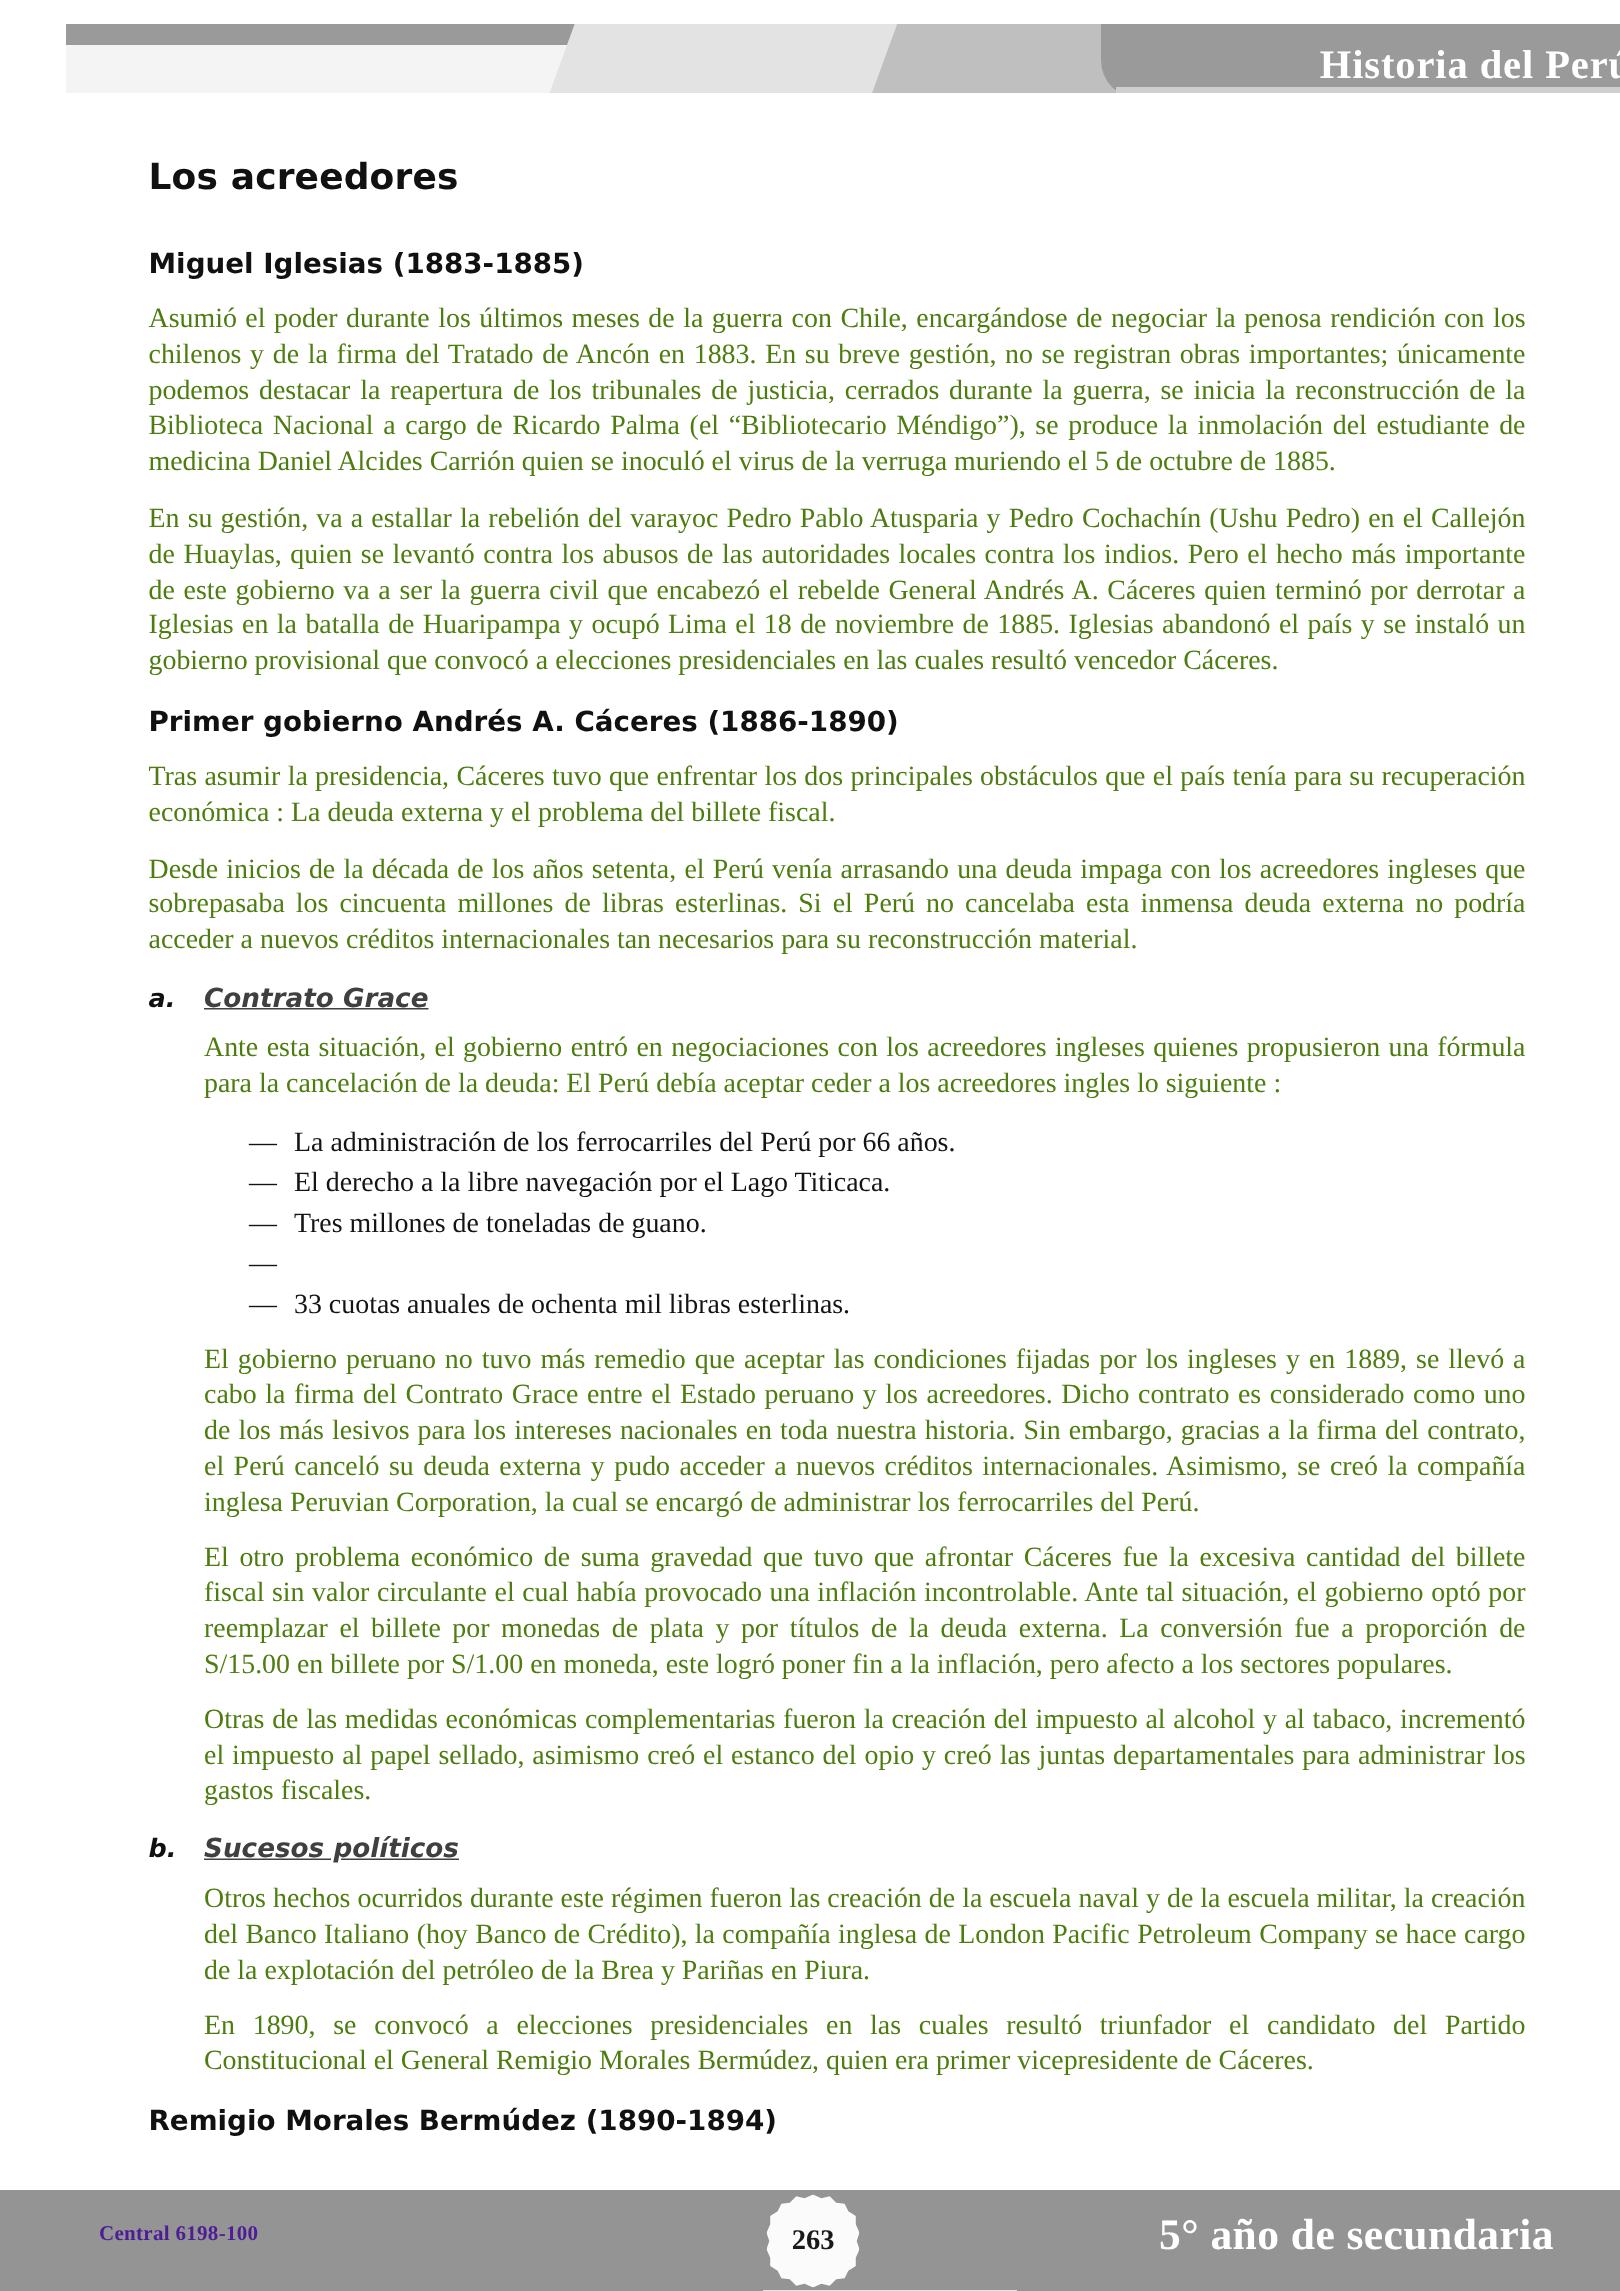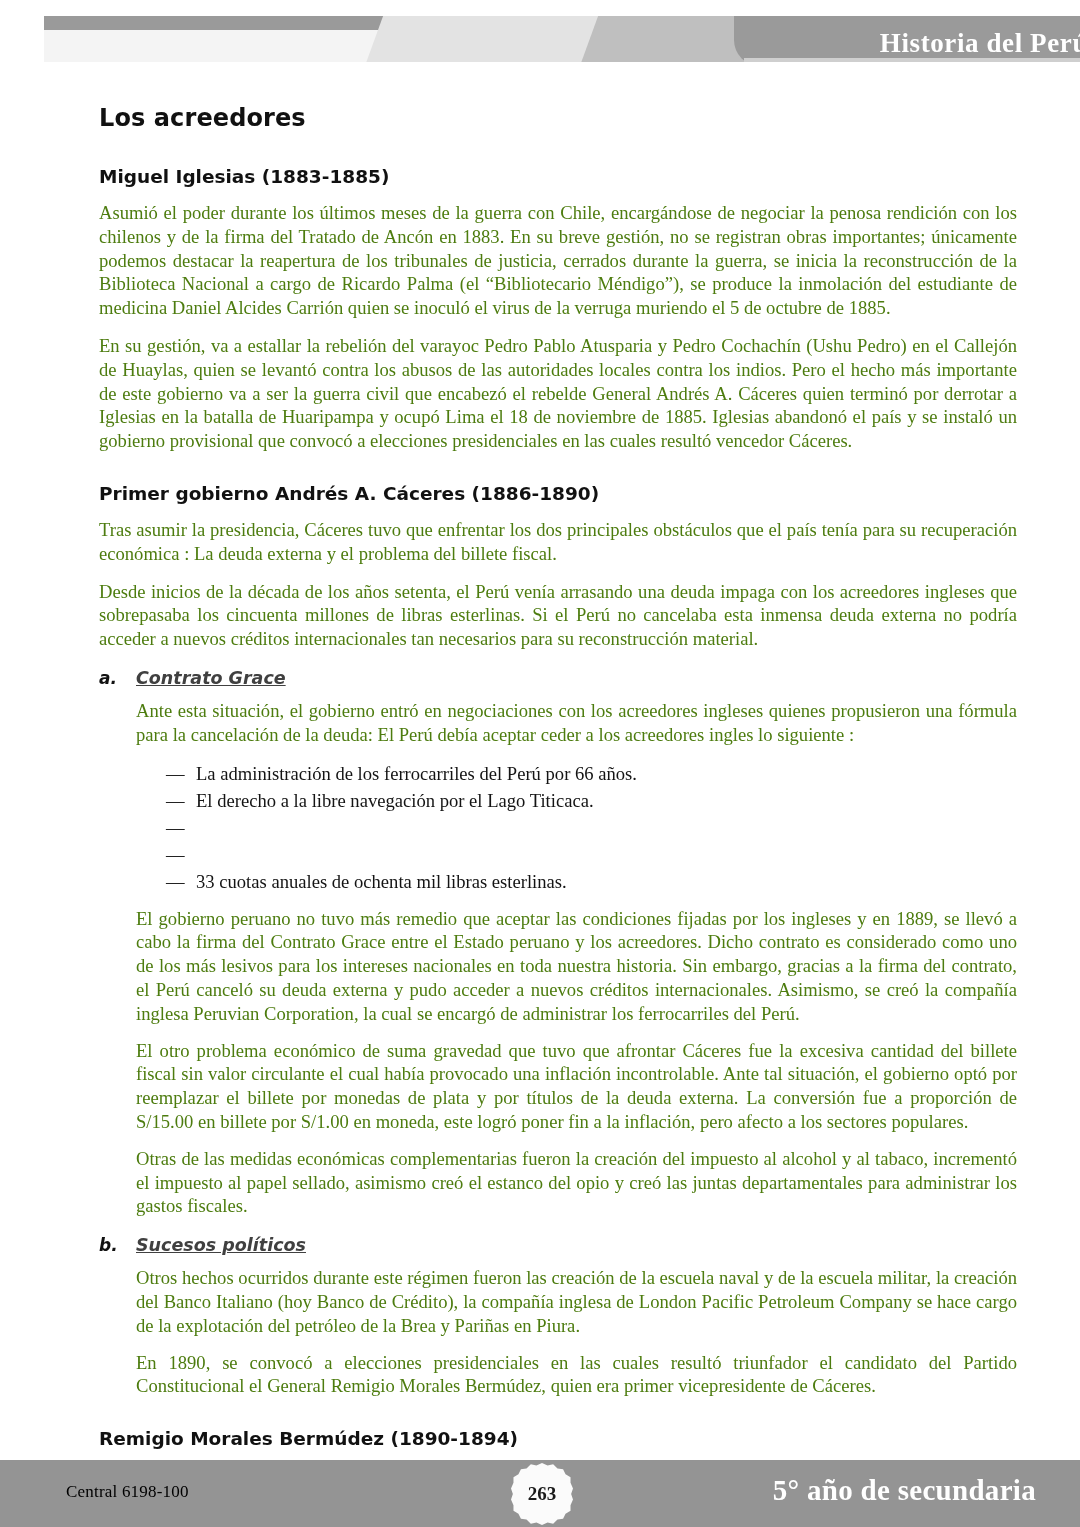--- a/index.html
+++ b/index.html
@@ -113,21 +113,21 @@
     letter-spacing: 0.1px;
     color: #111;
   }
   h2.sec-title {
     font-family: "DejaVu Sans", sans-serif;
     font-size: 18.5px;
     font-weight: bold;
     margin: 0 0 14px 0;
     color: #111;
   }
-  .sec-title.spaced-top { margin-top: 30px; }
+  .sec-title.spaced-top { margin-top: 18px; }
 
   p.para {
     font-family: "Liberation Serif", serif;
     font-size: 18.6px;
     line-height: 23.8px;
     margin: 0 0 14px 0;
     text-align: justify;
     color: #4d7c0f;
   }
   p.para.tight { margin-bottom: 0; }
@@ -186,24 +186,24 @@
     left: 0;
     top: 1460px;
     width: 1080px;
     height: 67px;
     background: #949494;
   }
   .footer-left {
     position: absolute;
     left: 66px;
     top: 22px;
-    color: #000000;
-    font-family: "Liberation Serif", serif;
-    font-weight: normal;
-    font-size: 17px;
+    color: #4c1d95;
+    font-family: "Liberation Serif", serif;
+    font-weight: bold;
+    font-size: 14px;
     letter-spacing: 0.2px;
   }
   .footer-right {
     position: absolute;
     right: 44px;
     top: 14px;
     color: #ffffff;
     font-family: "Liberation Serif", serif;
     font-weight: bold;
     font-size: 29px;
@@ -277,20 +277,21 @@
         <li>
           <span class="dash">—</span>
           <span>La administración de los ferrocarriles del Perú por 66 años.</span>
         </li>
         <li>
           <span class="dash">—</span>
           <span>El derecho a la libre navegación por el Lago Titicaca.</span>
         </li>
         <li>
           <span class="dash">—</span>
+          <span>Tres millones de toneladas de guano.</span>
         </li>
         <li>
           <span class="dash">—</span>
         </li>
         <li>
           <span class="dash">—</span>
           <span>33 cuotas anuales de ochenta mil libras esterlinas.</span>
         </li>
       </ul>
       <p class="para">El gobierno peruano no tuvo más remedio que aceptar las condiciones fijadas por los ingleses y en 1889, se llevó a cabo la firma del Contrato Grace entre el Estado peruano y los acreedores. Dicho contrato es considerado como uno de los más lesivos para los intereses nacionales en toda nuestra historia. Sin embargo, gracias a la firma del contrato, el Perú canceló su deuda externa y pudo acceder a nuevos créditos internacionales. Asimismo, se creó la compañía inglesa Peruvian Corporation, la cual se encargó de administrar los ferrocarriles del Perú.</p>

